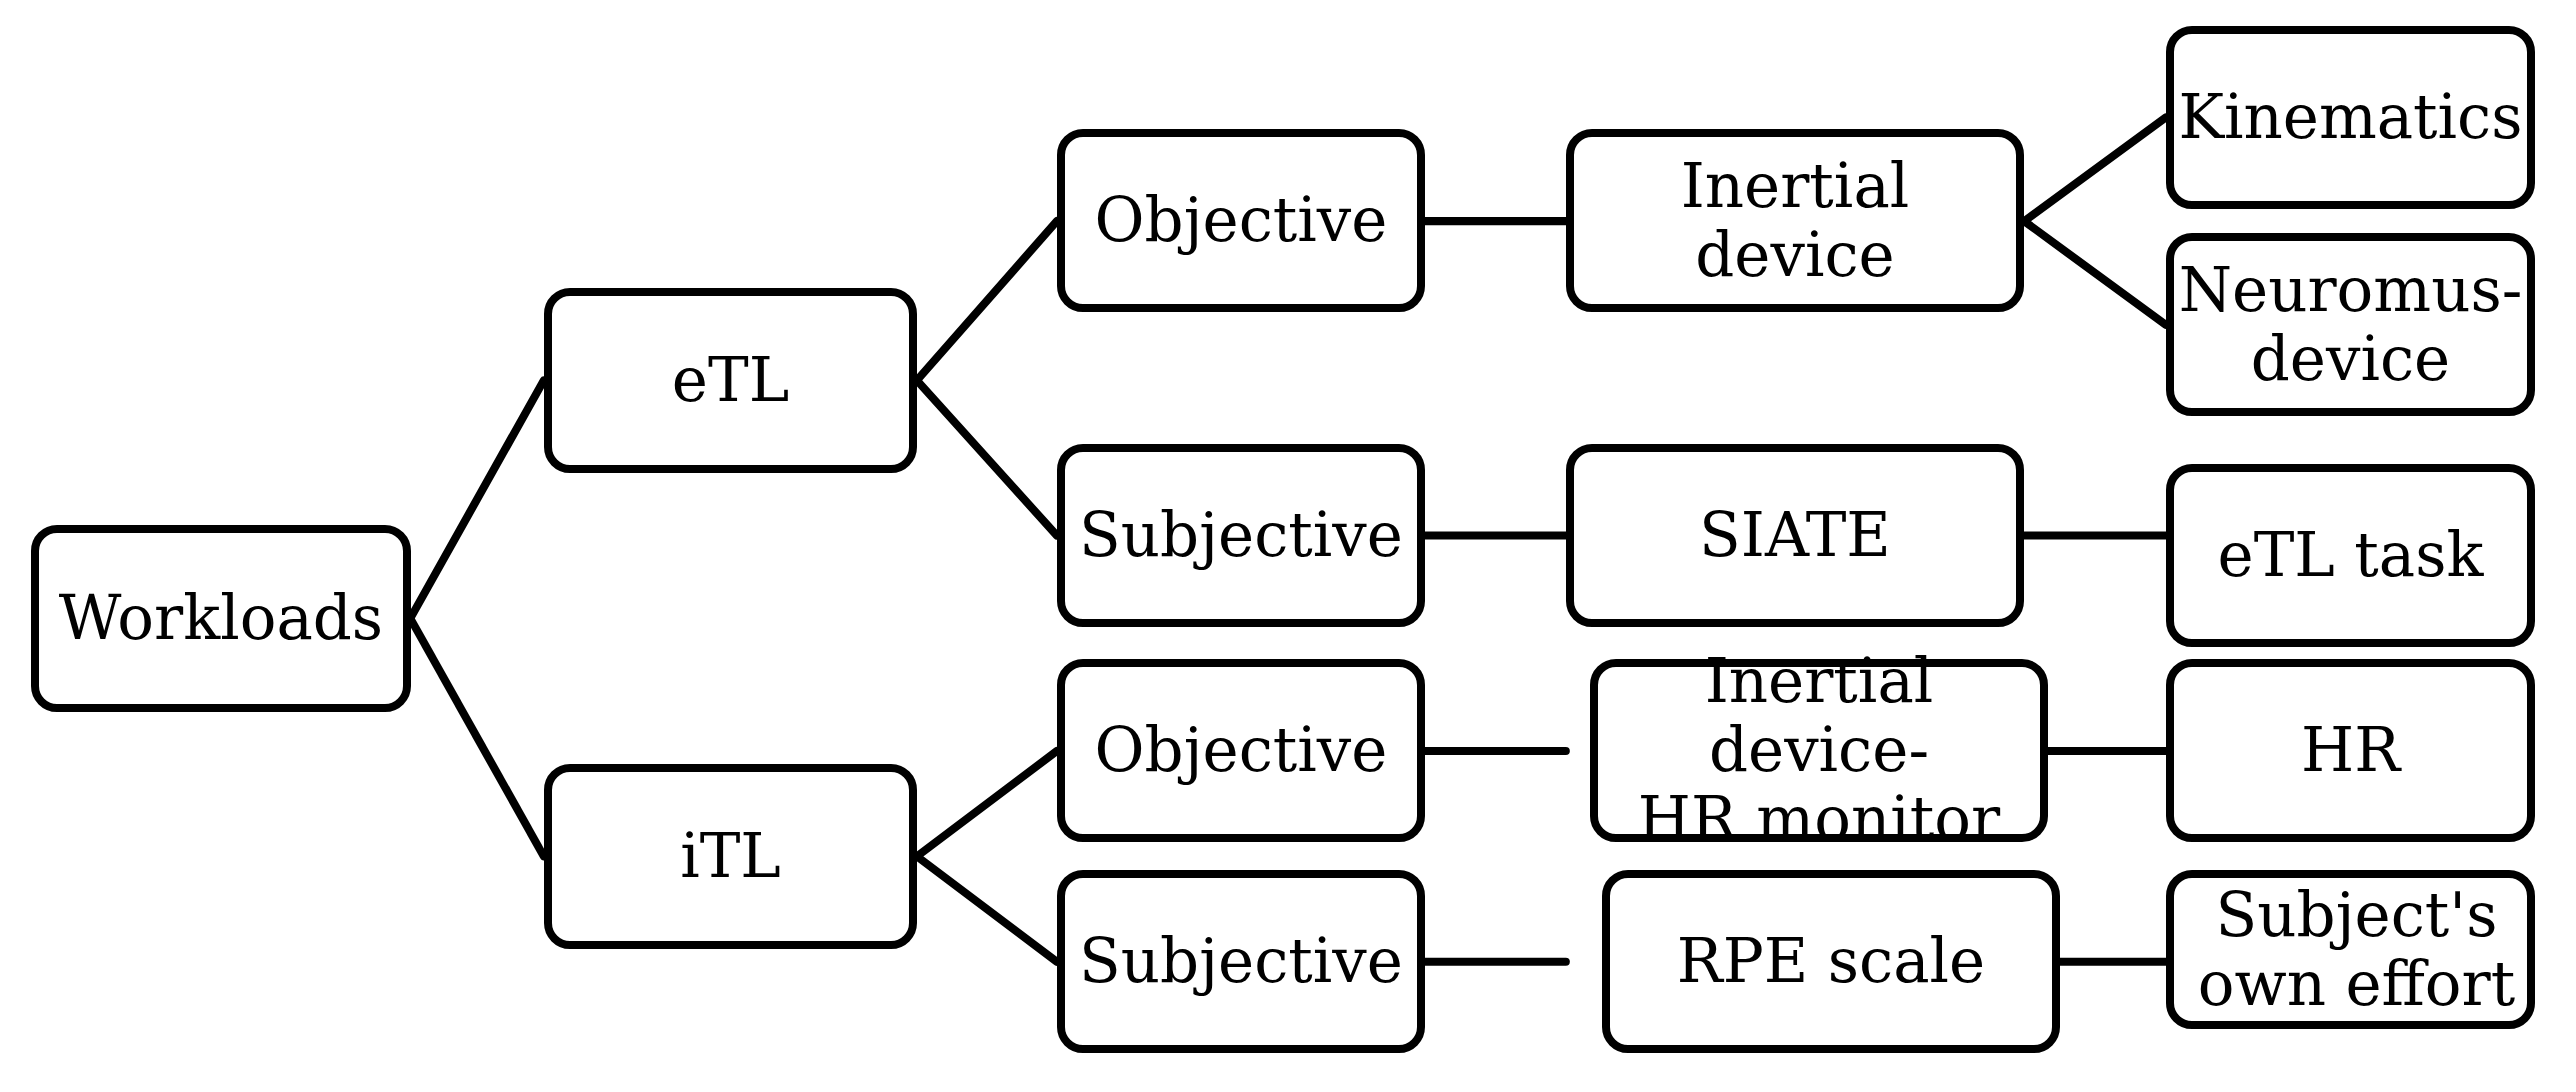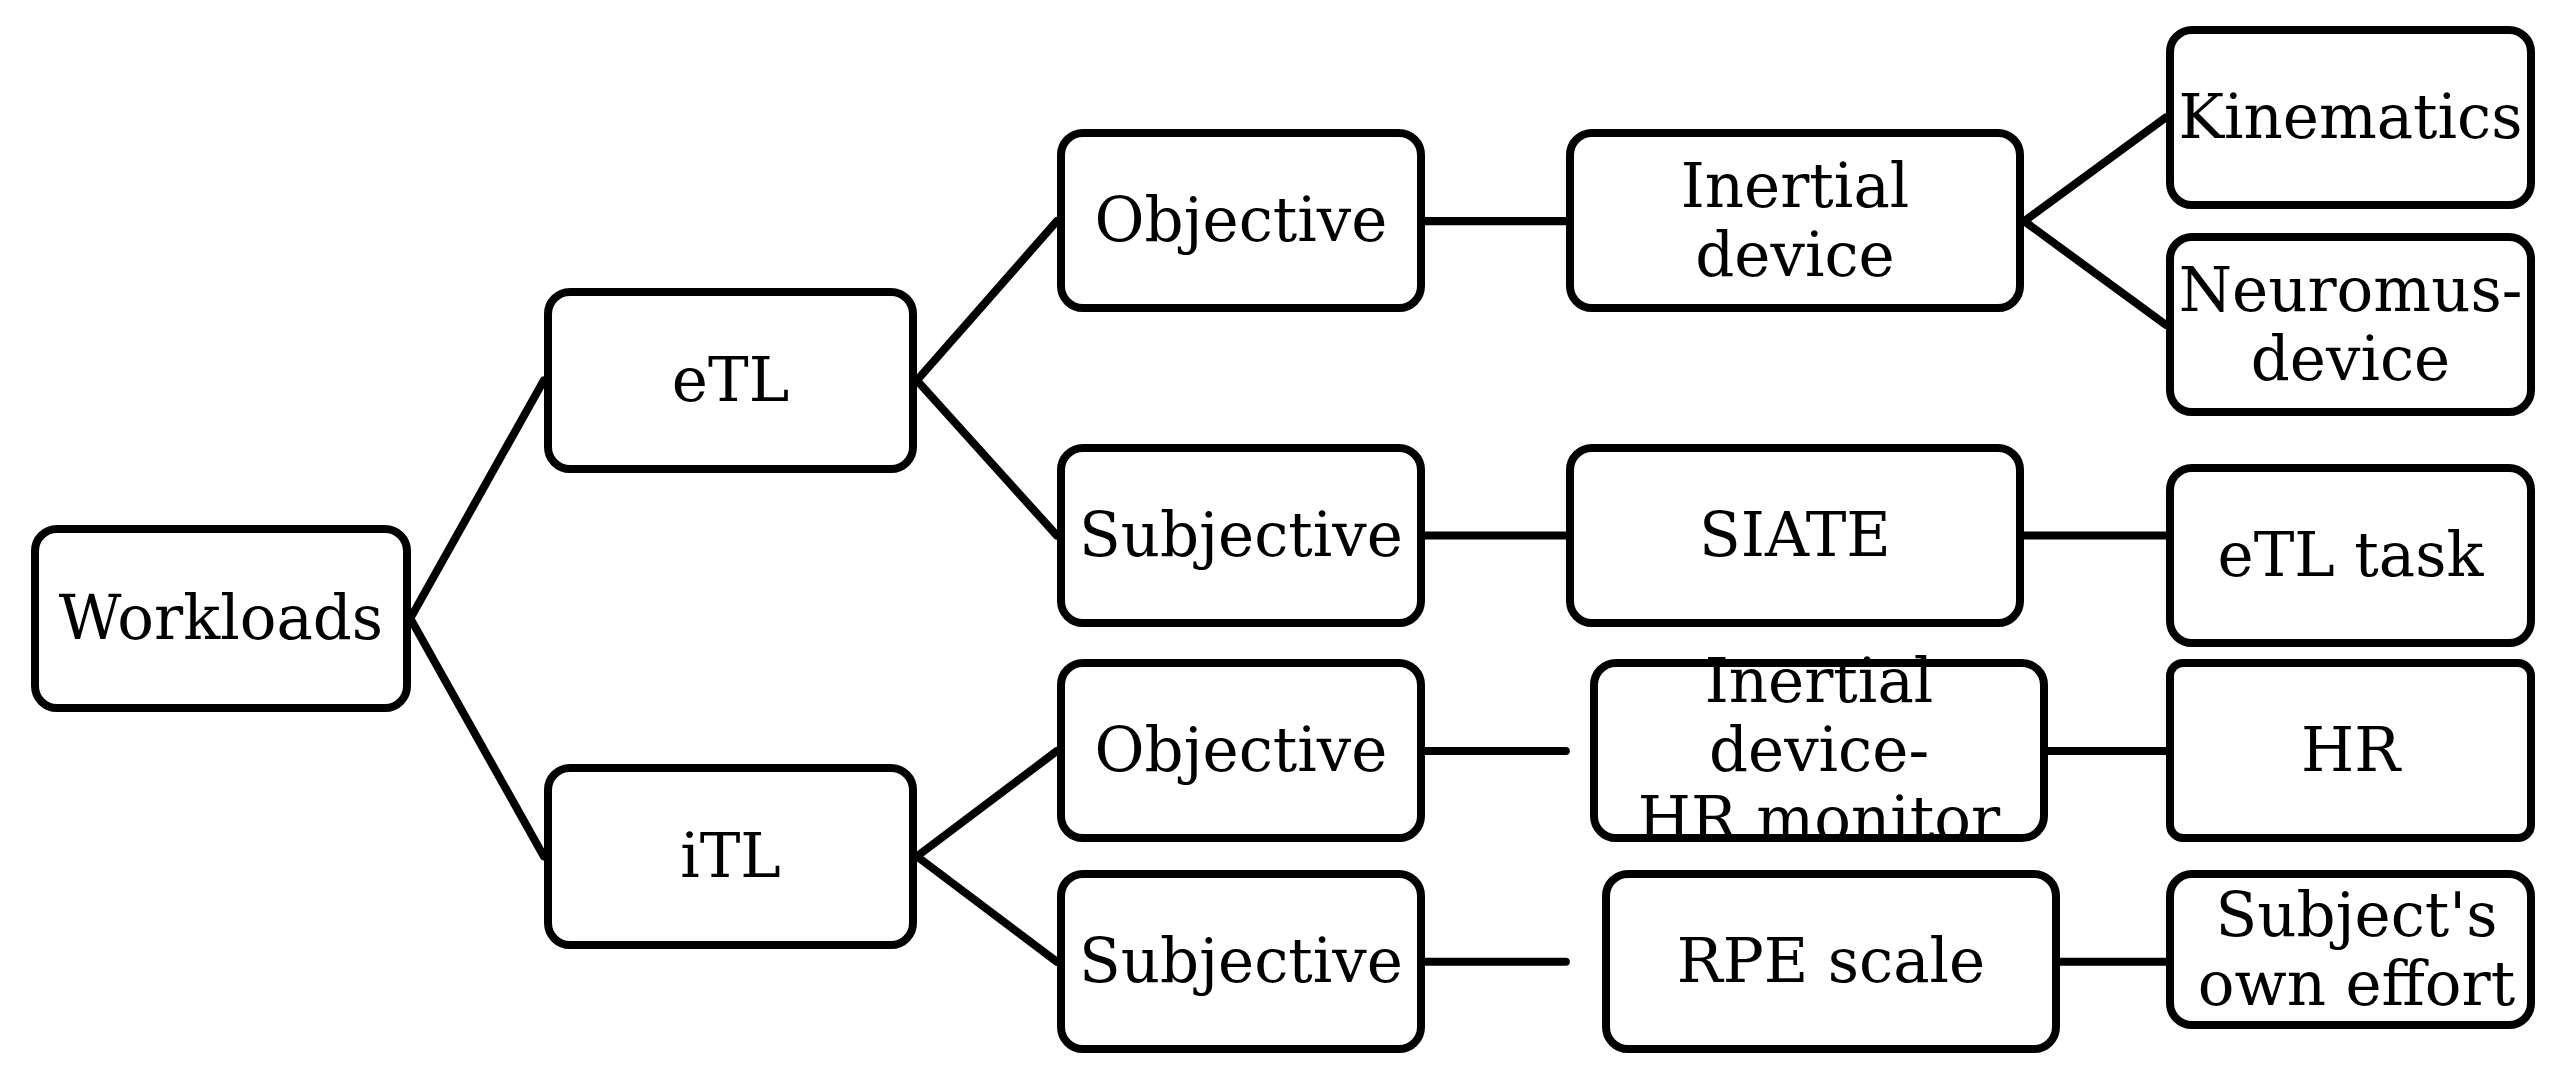--- a/index.html
+++ b/index.html
@@ -117,21 +117,21 @@
 
   <div class="node" style="left:2166px; top:233px; width:369px; height:183px;">
     <span class="label">Neuromus-
 device</span>
   </div>
 
   <div class="node" style="left:2166px; top:464px; width:369px; height:183px;">
     <span class="label">eTL task</span>
   </div>
 
-  <div class="node" style="left:2166px; top:659px; width:369px; height:183px;border-radius:17px;">
+  <div class="node" style="left:2166px; top:659px; width:369px; height:183px;">
     <span class="label">HR</span>
   </div>
 
   <div class="node" style="left:2166px; top:870px; width:369px; height:159px;padding-left:12px;">
     <span class="label">Subject's
 own effort</span>
   </div>
 
 </div>
 

